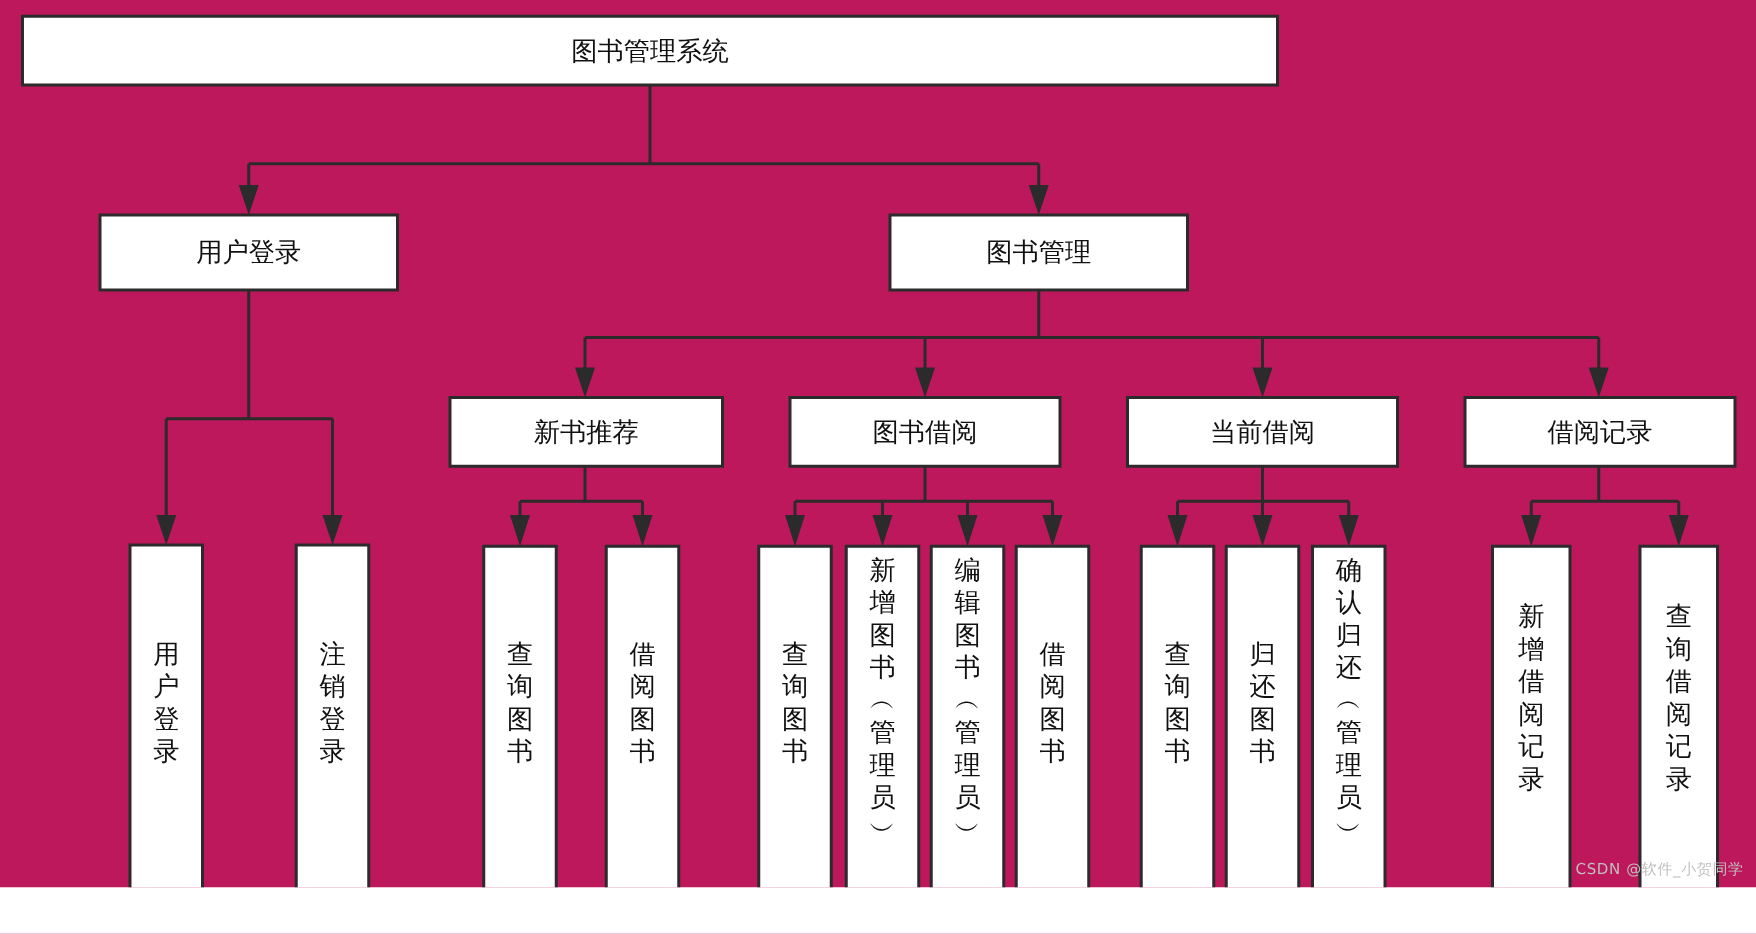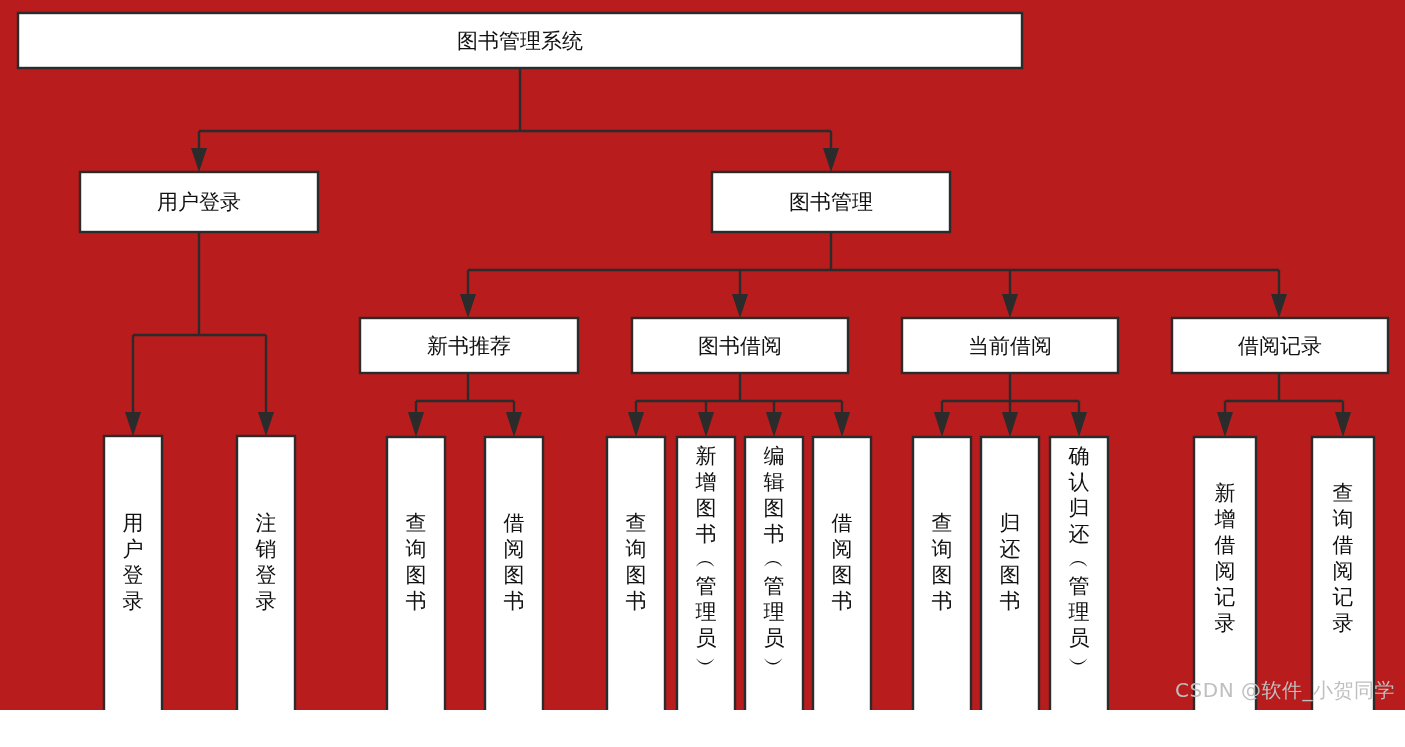--- a/index.html
+++ b/index.html
@@ -8,21 +8,21 @@
     padding: 0;
     background: #ffffff;
   }
   body {
     font-family: "DejaVu Sans", "Liberation Sans", sans-serif;
   }
   #diagram-root {
     position: relative;
     width: 1405px;
     height: 710px;
-    background: #b91c1c;
+    background: #be185d;
     overflow: hidden;
   }
   svg#tree-svg {
     position: absolute;
     left: 0;
     top: 0;
     width: 1405px;
     height: 747px;
     display: block;
   }
@@ -52,21 +52,21 @@
     font-family: "DejaVu Sans", "Liberation Sans", sans-serif;
     font-size: 21px;
     fill: #111111;
     text-anchor: middle;
   }
   .watermark {
     position: absolute;
     right: 10px;
     bottom: 6px;
     font-family: "DejaVu Sans", "Liberation Sans", sans-serif;
-    font-size: 20px;
+    font-size: 12px;
     color: #bfbfbf;
     letter-spacing: 0.5px;
     white-space: nowrap;
     pointer-events: none;
   }
 </style>
 </head>
 <body>
 
 <div id="diagram-root">

